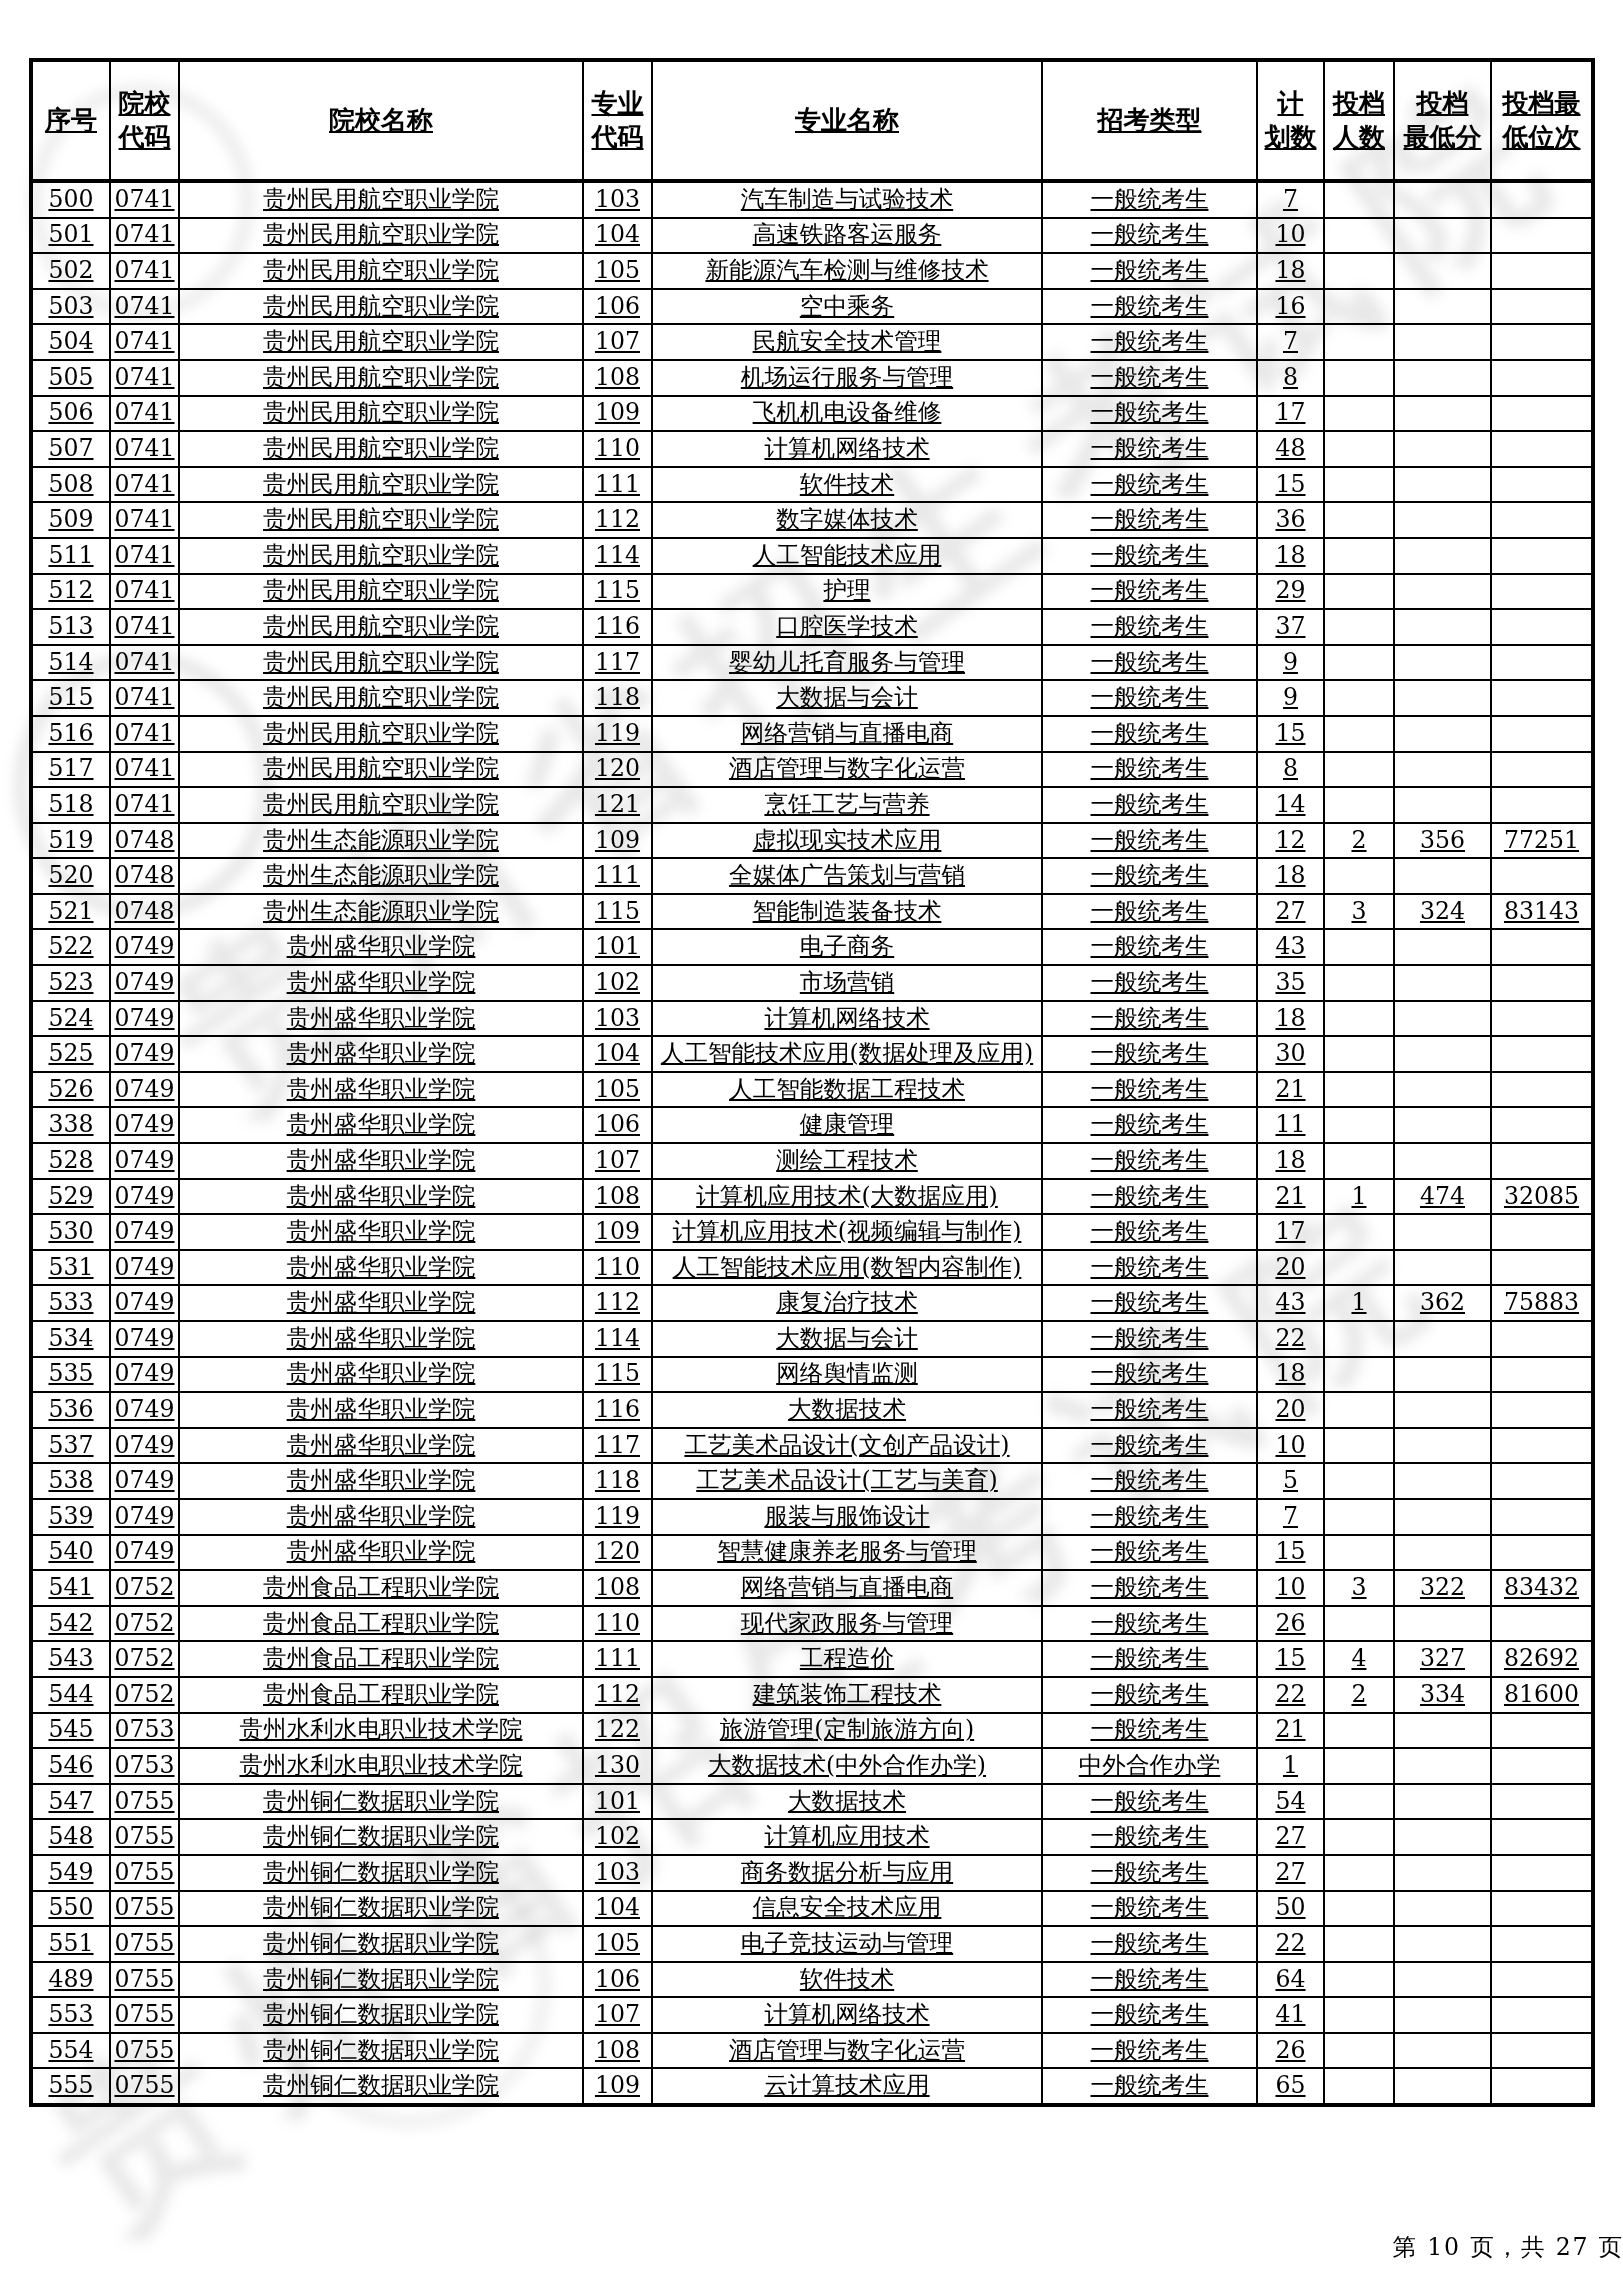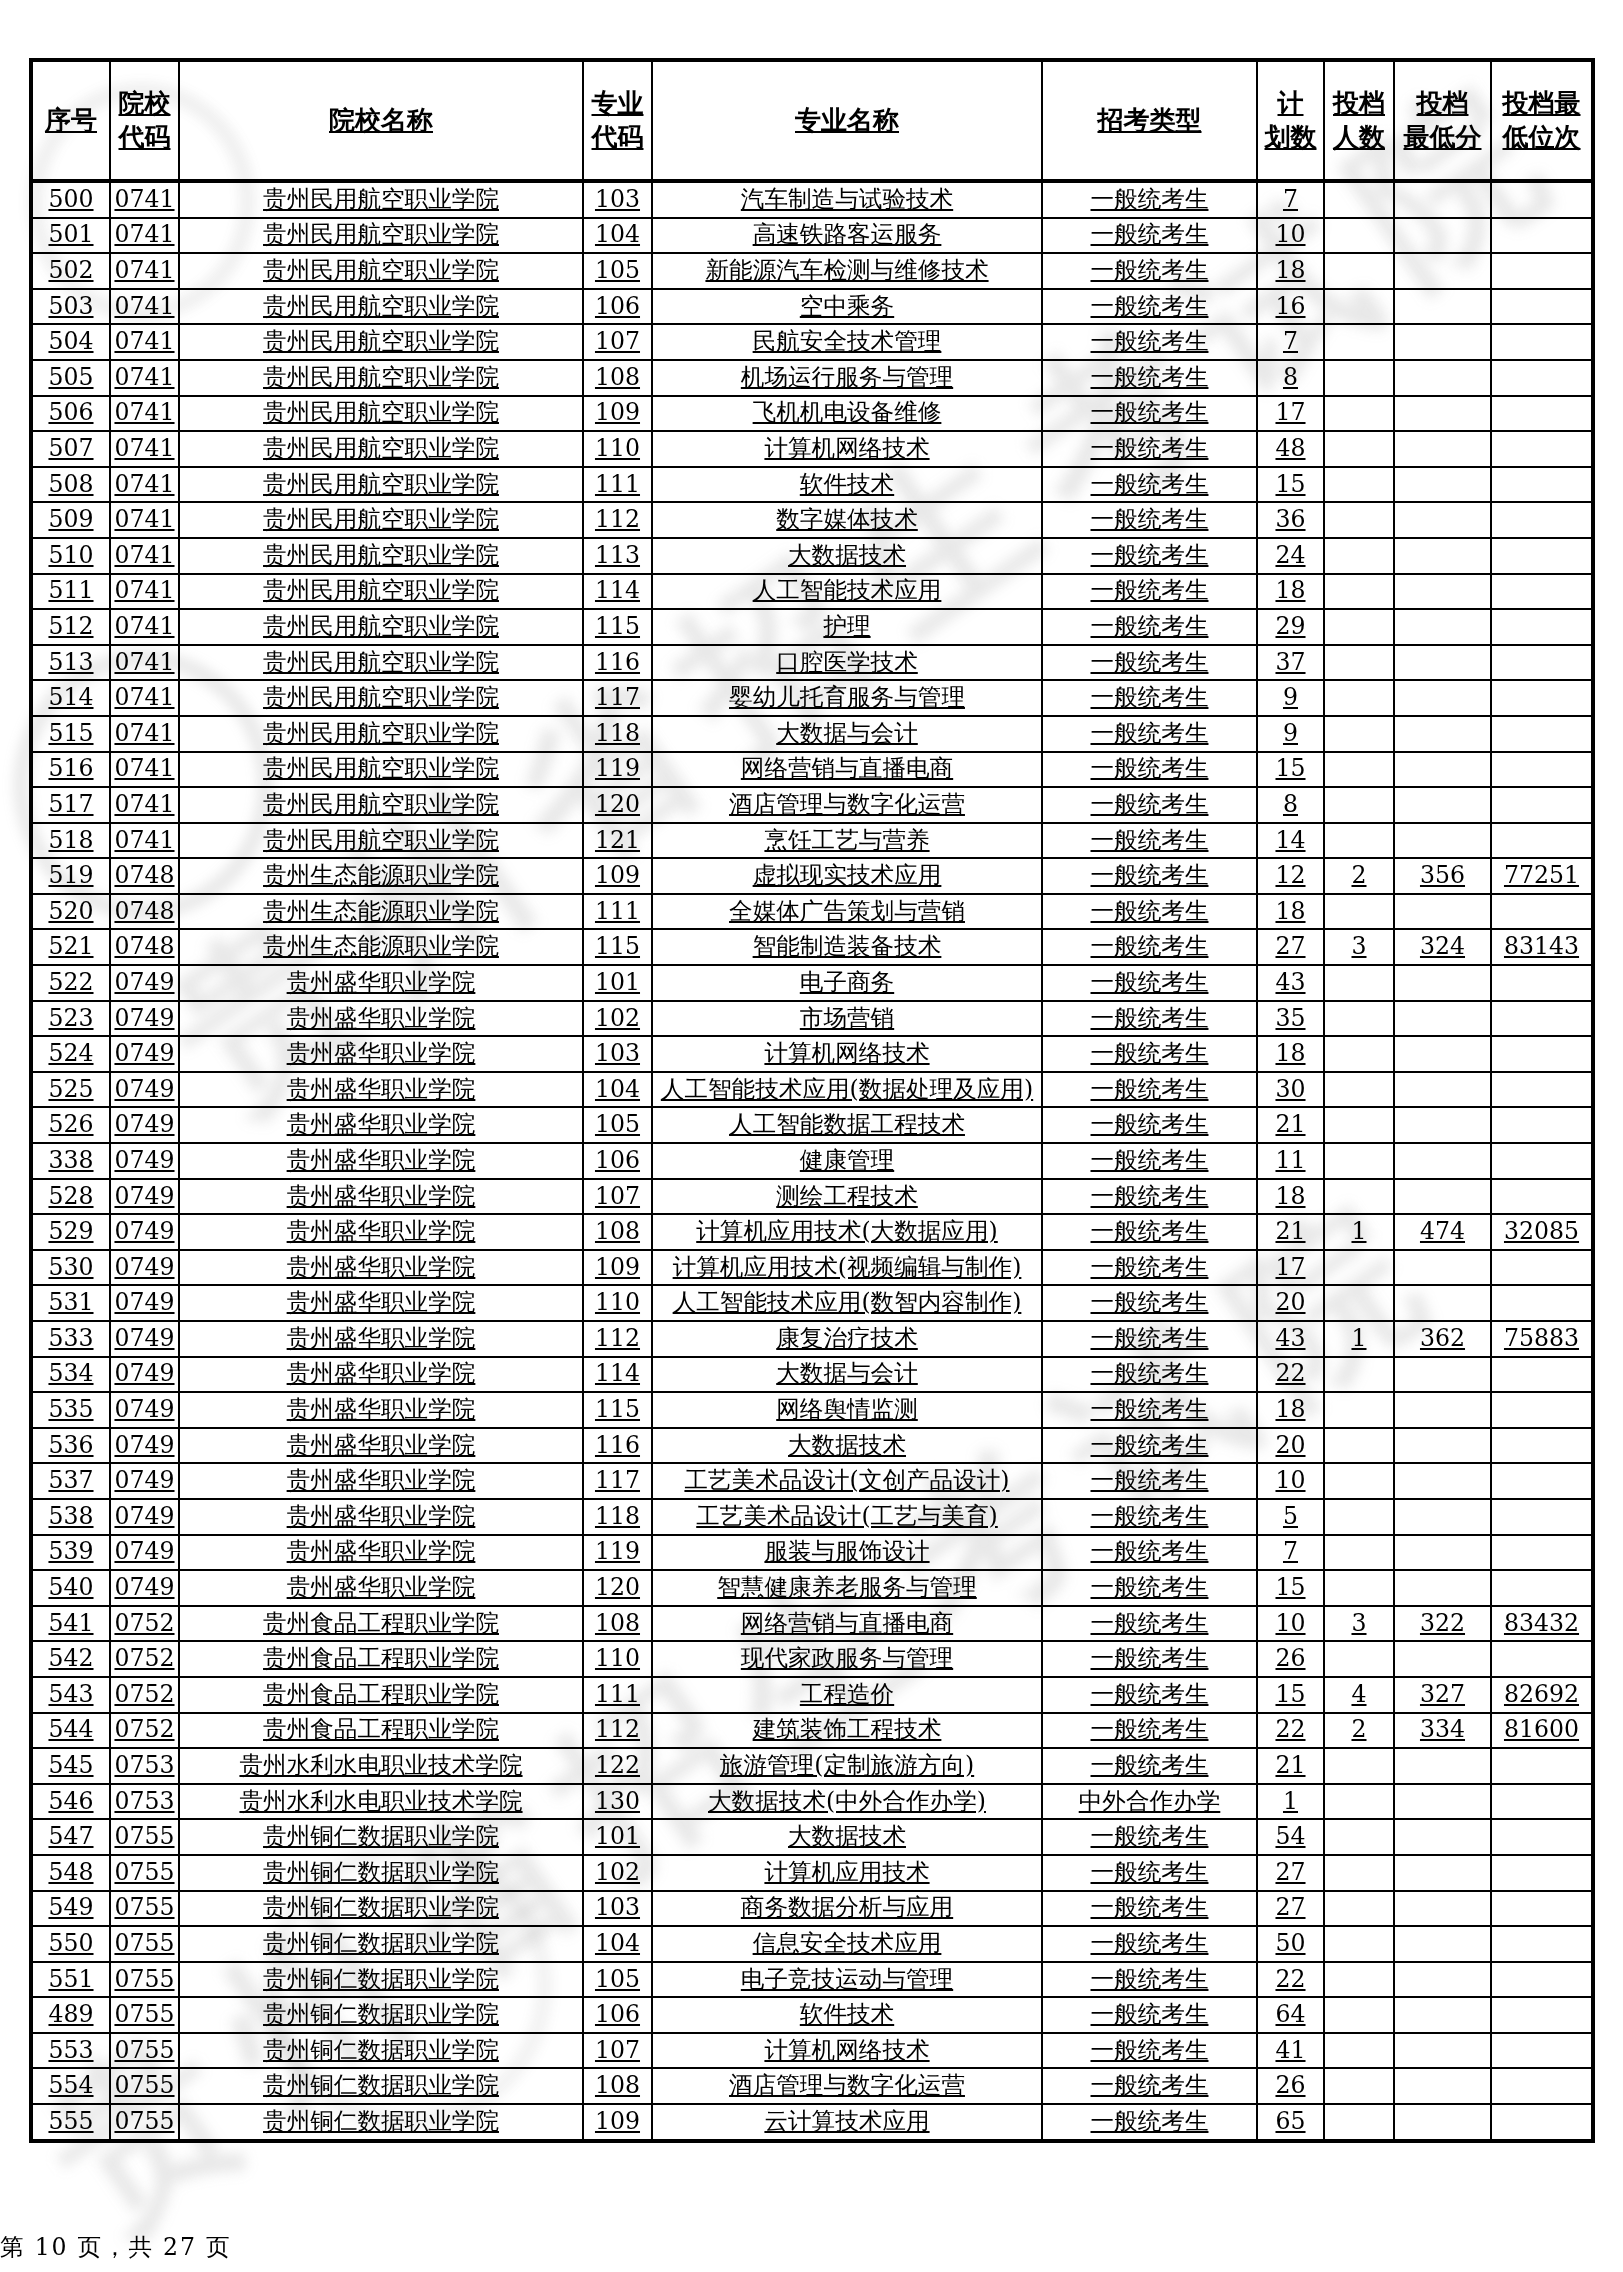--- a/index.html
+++ b/index.html
@@ -54,21 +54,21 @@
     white-space:pre-line;line-height:1.3;
     border-bottom:4.5px solid var(--border-color);
   }
   .score-table td{
     height:30px;
     font-size:23.6px;line-height:1.18;
     padding:1.8px 2.7px;
   }
   .footer{
     position:absolute;left:0;top:2231px;width:100%;
-    text-align:left;font-size:23.6px;
+    text-align:right;font-size:23.6px;
     letter-spacing:1.8px;
   }
 </style>
 </head>
 <body>
 
 <div class="page">
 
   <div class="wm-ring" style="left:27px;top:82px;width:195px;height:205px;opacity:.7;"></div>
   <div class="wm-ring" style="left:12.7px;top:650px;width:227px;height:236px;"></div>
@@ -224,32 +224,20 @@
           <td>贵州民用航空职业学院</td>
           <td>112</td>
           <td>数字媒体技术</td>
           <td>一般统考生</td>
           <td>36</td>
           <td></td>
           <td></td>
           <td></td>
         </tr>
         <tr>
-          <td>510</td>
-          <td>0741</td>
-          <td>贵州民用航空职业学院</td>
-          <td>113</td>
-          <td>大数据技术</td>
-          <td>一般统考生</td>
-          <td>24</td>
-          <td></td>
-          <td></td>
-          <td></td>
-        </tr>
-        <tr>
           <td>511</td>
           <td>0741</td>
           <td>贵州民用航空职业学院</td>
           <td>114</td>
           <td>人工智能技术应用</td>
           <td>一般统考生</td>
           <td>18</td>
           <td></td>
           <td></td>
           <td></td>

